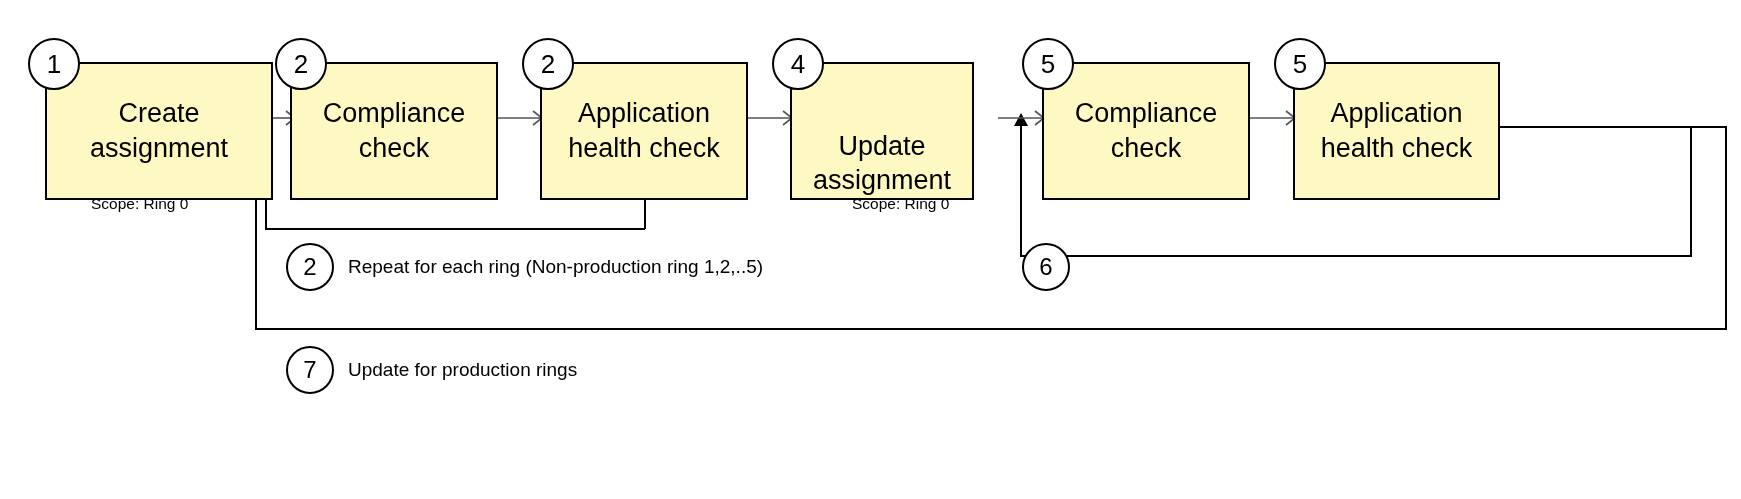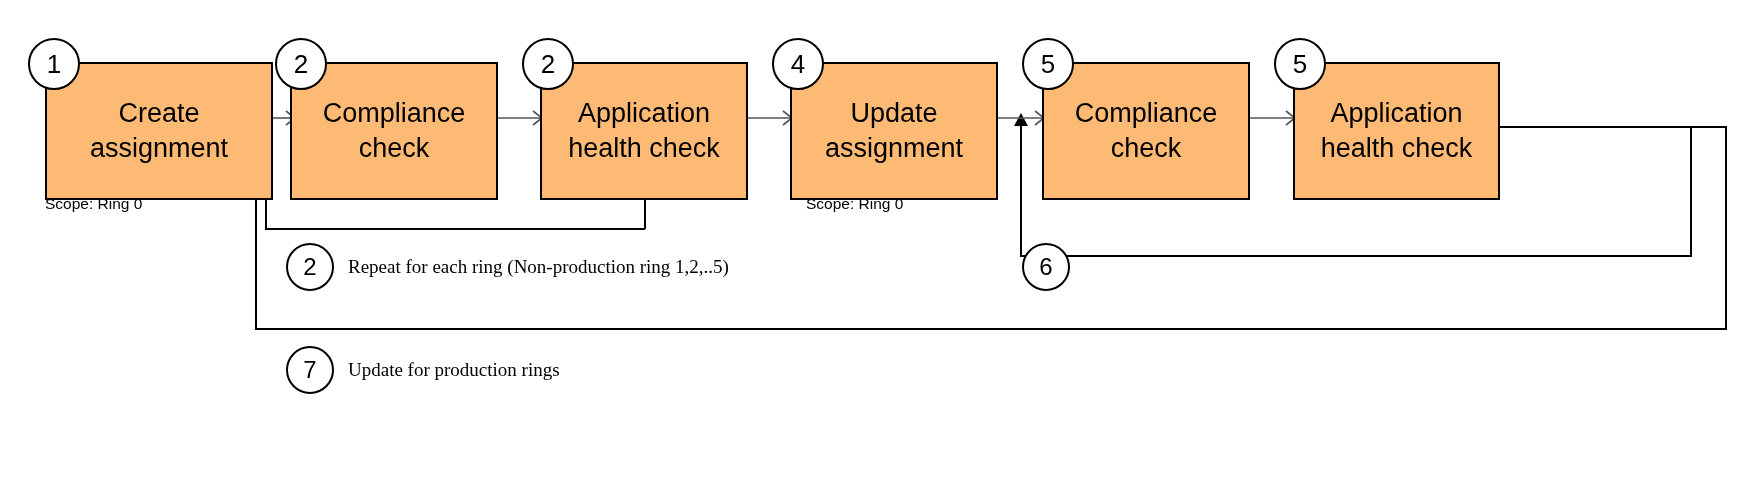--- a/index.html
+++ b/index.html
@@ -1,37 +1,37 @@
 <!DOCTYPE html>
 <html><head>
 <meta charset="utf-8">
 <title>Ring deployment flow diagram</title>
 <style>
   html,body{margin:0;padding:0;background:#ffffff;}
   body{font-family:"Liberation Sans","DejaVu Sans",sans-serif;color:#000;}
   #canvas{position:relative;width:1741px;height:499px;background:#fff;overflow:hidden;}
 
   
-  .pbox{position:absolute;box-sizing:border-box;border:2.5px solid #000;background:#fdba74;
+  .pbox{position:absolute;box-sizing:border-box;border:2.5px solid #000;background:#fef9c3;
         display:flex;align-items:center;justify-content:center;text-align:center;}
   .pbox .ptext{font-size:27px;line-height:1.28;color:#000;padding:0 6px;white-space:pre-line;}
 
   
   .badge{position:absolute;width:48px;height:48px;border:2.2px solid #000;border-radius:50%;
          background:#fff;display:flex;align-items:center;justify-content:center;
          font-size:26px;color:#000;z-index:6;}
 
   
-  .caption{position:absolute;font-size:15.5px;color:#000;white-space:nowrap;}
+  .caption{position:absolute;font-size:15.5px;color:#000;white-space:nowrap;margin-left:46px;}
 
   
   .legend{position:absolute;display:flex;align-items:center;gap:14px;}
   .legend .lbadge{width:44px;height:44px;border:2.2px solid #000;border-radius:50%;background:#fff;
                   display:flex;align-items:center;justify-content:center;font-size:24px;flex:0 0 auto;}
-  .legend .ltext{font-size:19px;color:#000;white-space:nowrap;font-family:Liberation Serif, serif;}
+  .legend .ltext{font-size:19px;color:#000;white-space:nowrap;}
 
   
   .hline{position:absolute;height:0;border-top:2.2px solid #000;}
   .vline{position:absolute;width:0;border-left:2.2px solid #000;}
   svg.conn{position:absolute;overflow:visible;}
   svg.conn line{stroke:#555;stroke-width:1.6;}
   svg.conn path.head{fill:none;stroke:#555;stroke-width:1.6;}
   .uparrow{position:absolute;width:0;height:0;border-left:7px solid transparent;
            border-right:7px solid transparent;border-bottom:13px solid #000;}
 </style>
@@ -96,21 +96,21 @@
   </div>
 
   <div class="pbox" style="left:540px;top:62px;width:208px;height:138px;">
     <span class="ptext">Application
 health check</span>
   </div>
   <div class="badge" style="left:522px;top:38px;">
     <span>2</span>
   </div>
 
-  <div class="pbox" style="left:790px;top:62px;width:208px;height:138px;">
+  <div class="pbox" style="left:790px;top:62px;width:184px;height:138px;align-items:flex-end;">
     <span class="ptext">Update
 assignment</span>
   </div>
   <div class="badge" style="left:772px;top:38px;">
     <span>4</span>
   </div>
   <div class="caption" style="left:806px;top:195px;">Scope: Ring 0</div>
 
   <div class="pbox" style="left:1042px;top:62px;width:208px;height:138px;">
     <span class="ptext">Compliance

